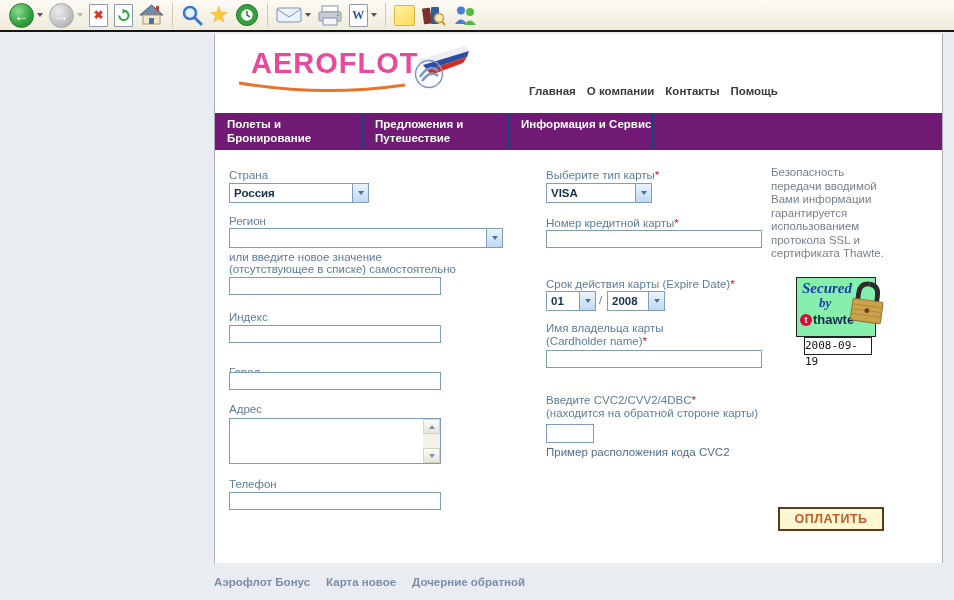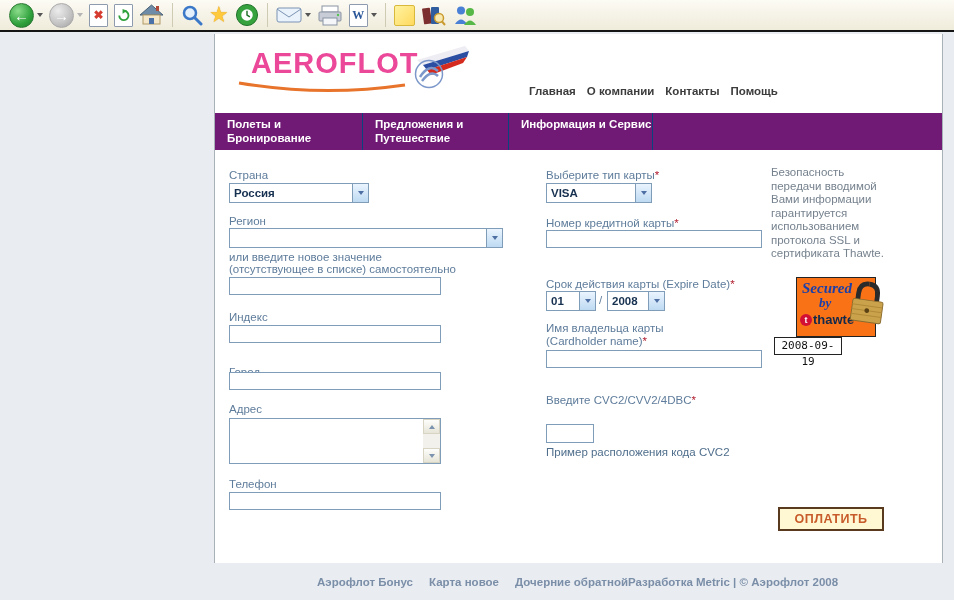--- a/index.html
+++ b/index.html
@@ -53,32 +53,32 @@
   .texta{position:absolute;box-sizing:border-box;background:#fff;border:1px solid #7F9DB9}
   .sb{position:absolute;right:0;top:0;bottom:0;width:17px;background:#F2F1EC;display:flex;flex-direction:column;justify-content:space-between}
   .sb-btn{height:15px;background:linear-gradient(#FDFDFB,#E7E5D8);border:1px solid #D8D4C4;display:flex;align-items:center;justify-content:center;box-sizing:border-box}
   .car-up{width:0;height:0;border-left:3.5px solid transparent;border-right:3.5px solid transparent;border-bottom:4.5px solid #7B93AE}
   .car-dn{width:0;height:0;border-left:3.5px solid transparent;border-right:3.5px solid transparent;border-top:4.5px solid #7B93AE}
   .slash{position:absolute;font-size:11.5px;color:#5E7C9B}
   .cvc-link{position:absolute;font-size:11.5px;color:#4F6E8C;cursor:pointer;white-space:nowrap}
 
   
   .sec-note{position:absolute;left:556px;top:132px;width:120px;font-size:11.5px;line-height:13.5px;color:#76828E}
-  .seal{position:absolute;left:581px;top:243px;width:78px;height:58px;border:1px solid #222;background:#f97316;cursor:pointer}
+  .seal{position:absolute;left:581px;top:243px;width:78px;height:58px;border:1px solid #222;background:#86efac;cursor:pointer}
   .seal-secured{font-family:"Liberation Serif",serif;font-style:italic;font-weight:bold;color:#1B3FAA;font-size:15px;padding:3px 0 0 5px;line-height:15px}
   .seal-by{font-family:"Liberation Serif",serif;font-style:italic;font-weight:bold;color:#1B3FAA;font-size:13px;margin-left:22px;line-height:14px}
   .brand-row{display:flex;align-items:center;margin:2px 0 0 3px;gap:1px}
   .t-circ{width:12px;height:12px;border-radius:50%;background:#D21034;color:#fff;font-weight:bold;font-size:9px;display:flex;align-items:center;justify-content:center}
   .brand{font-weight:bold;color:#13294B;font-size:13px}
   .padlock{position:absolute;right:-11px;top:0;transform:rotate(8deg)}
-  .seal-date{position:absolute;left:559px;top:303px;width:66px;height:16px;border:1px solid #222;background:#fff;font-family:"DejaVu Sans Mono",monospace;font-size:11px;text-align:center;line-height:16px;color:#111}
+  .seal-date{position:absolute;left:589px;top:303px;width:66px;height:16px;border:1px solid #222;background:#fff;font-family:"DejaVu Sans Mono",monospace;font-size:11px;line-height:16px;color:#111}
   .pay{position:absolute;left:563px;top:473px;width:106px;height:24px;background:#FFF8D3;border:2px solid #5A3A1E;color:#C75B2A;font-weight:bold;font-size:12.5px;letter-spacing:.5px;font-family:inherit;cursor:pointer}
 
   
-  #footer{position:absolute;left:214px;top:576px;width:727px;display:flex;justify-content:center}
+  #footer{position:absolute;left:214px;top:576px;width:727px;display:flex;justify-content:flex-start}
   .f-links{display:flex;gap:16px}
   .f-link{font-size:11.5px;font-weight:bold;color:#7B8EA8;cursor:pointer;white-space:nowrap}
   .f-credits{font-size:11.5px;font-weight:bold;color:#7B8EA8;white-space:nowrap}
 </style>
 </head>
 <body>
 
 <div id="screen">
 
   <div id="toolbar">
@@ -270,20 +270,21 @@
       <span class="sbtn">
           <span class="car"></span>
         </span>
     </div>
 
     <div class="label" style="left:331px;top:288px"><span>Имя владельца карты</span></div>
     <div class="label" style="left:331px;top:301px"><span>(Cardholder name)</span><span class="req">*</span></div>
     <input class="xp-input" style="left: 331px; top: 316px; width: 216px;">
 
     <div class="label" style="left:331px;top:360px"><span>Введите CVC2/CVV2/4DBC</span><span class="req">*</span></div>
+    <div class="label" style="left:331px;top:373px"><span>(находится на обратной стороне карты)</span></div>
     <input class="xp-input" style="left: 331px; top: 390px; width: 48px; height: 19px;">
     <div class="cvc-link" style="left:331px;top:412px">Пример расположения кода CVC2</div>
 
     <div class="sec-note">Безопасность передачи вводимой Вами информации гарантируется использованием протокола SSL и сертификата Thawte.</div>
 
     <div class="seal">
       <div class="seal-secured">Secured</div>
       <div class="seal-by">by</div>
       <div class="brand-row">
         <span class="t-circ">t</span>
@@ -301,16 +302,15 @@
 
     <button class="pay">ОПЛАТИТЬ</button>
   </div>
 
   <div id="footer">
     <div class="f-links">
       <span class="f-link">Аэрофлот Бонус</span>
       <span class="f-link">Карта новое</span>
       <span class="f-link">Дочерние обратной</span>
     </div>
-    <span class="f-credits">Разработка Metric | © Аэрофлот 2008</span>
   </div>
 
 </div>
 
 </body></html>

